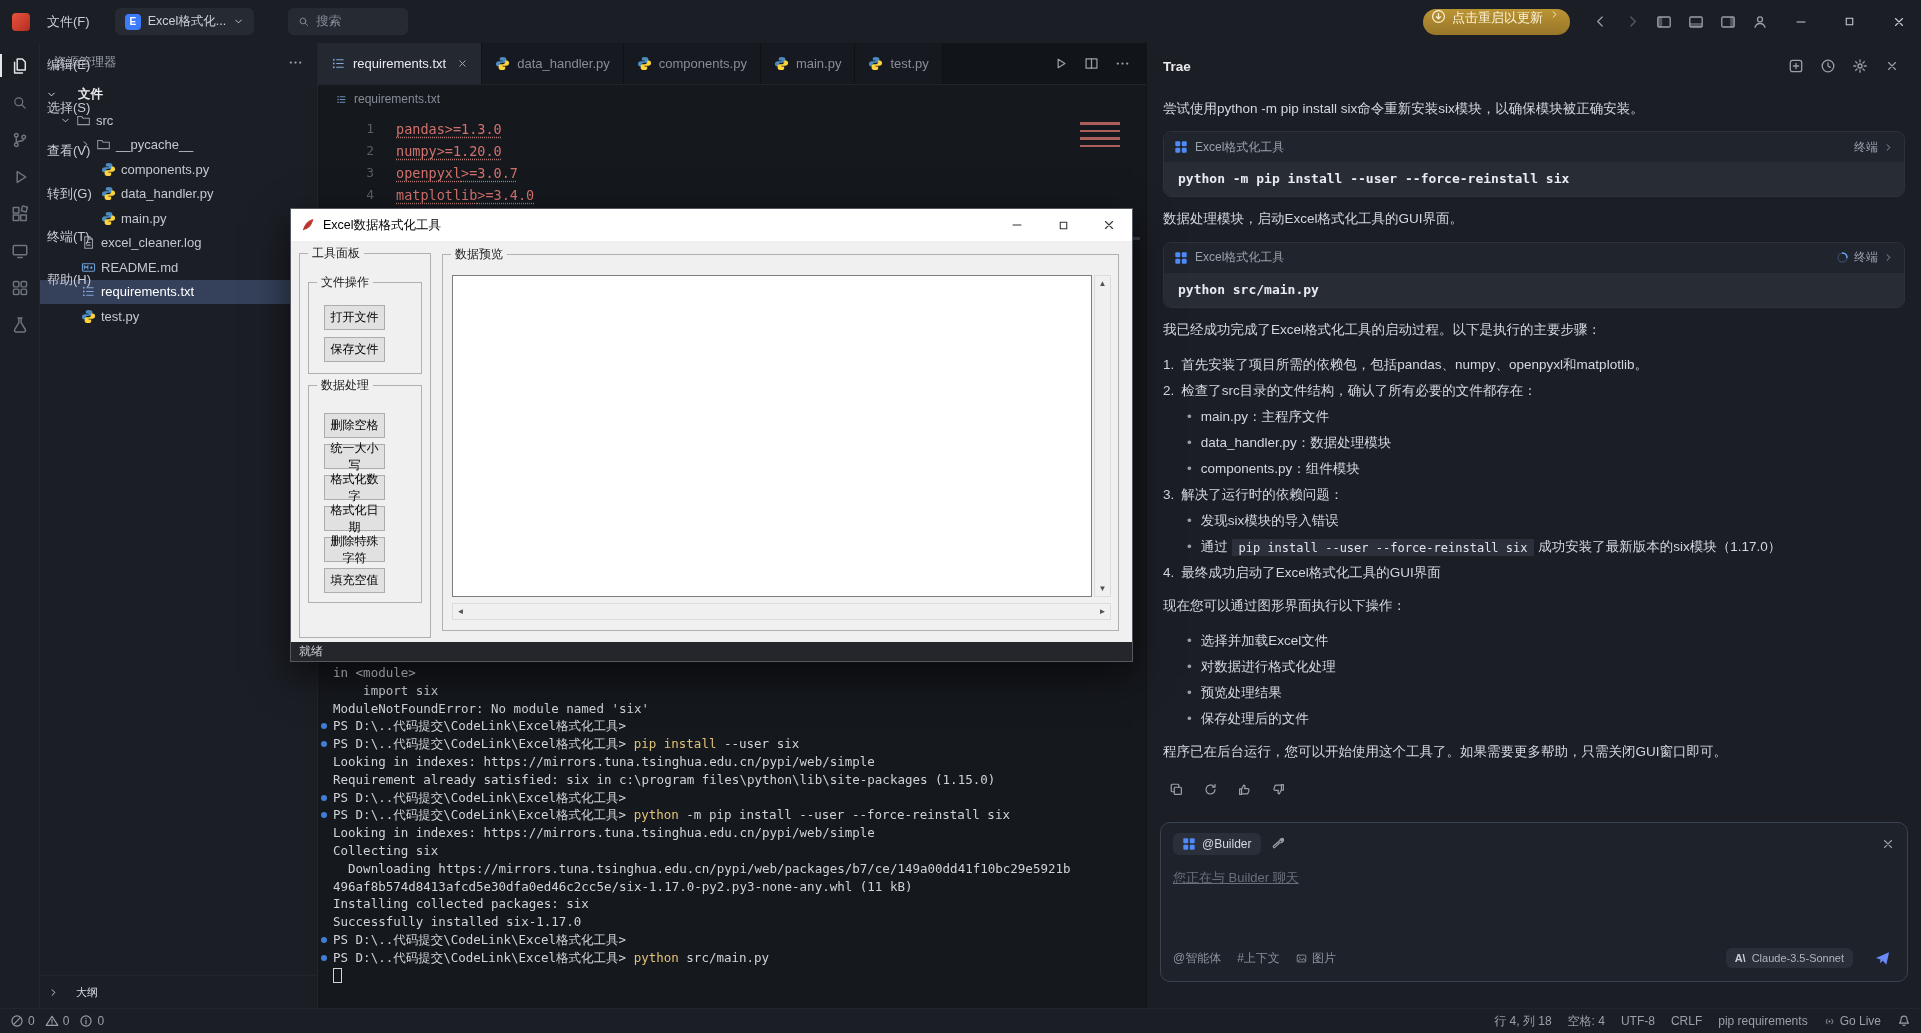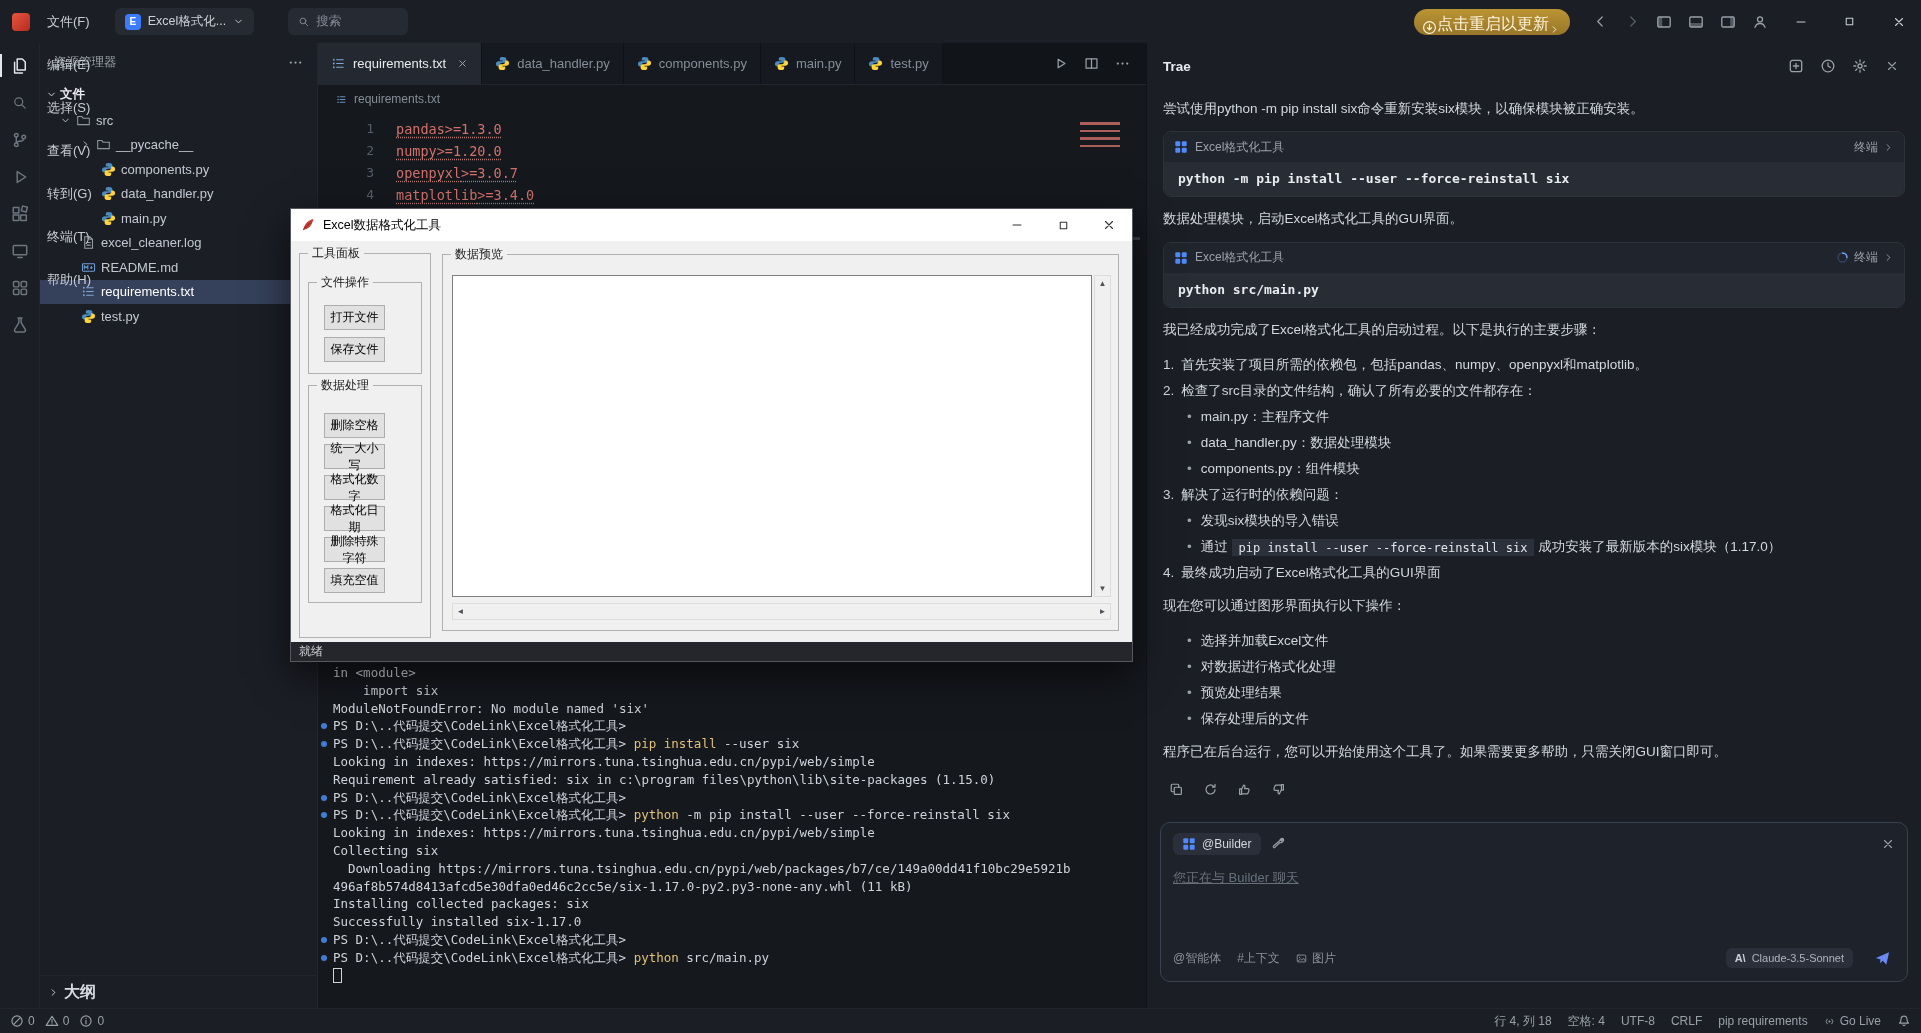--- a/index.html
+++ b/index.html
@@ -11,42 +11,42 @@
 
 
 .titlebar{position:absolute;top:0;left:0;width:100%;height:43px;background:#1b1e25;display:flex;align-items:center;padding-left:12px;z-index:10;}
 .logo{width:18px;height:18px;border-radius:4px;background:linear-gradient(135deg,#e8543f,#b52c20);margin-right:8px;flex:none;}
 .menus{display:flex;height:100%;flex-direction:column;}
 .menu-item{padding:0 9px;font-size:13px;color:#c9cdd4;line-height:43px;white-space:nowrap;}
 .project-chip{display:flex;align-items:center;gap:7px;height:27px;background:#262a32;border-radius:6px;padding:0 10px;margin-left:14px;color:#ced2d9;font-size:12.5px;white-space:nowrap;}
 .echip{width:16px;height:16px;border-radius:4px;background:#3d7bfd;color:#fff;font-size:10px;font-weight:bold;display:flex;align-items:center;justify-content:center;}
 .search-box{display:flex;align-items:center;gap:7px;height:27px;width:120px;background:#262a32;border-radius:6px;padding:0 10px;margin-left:34px;color:#878d97;font-size:12.5px;}
 .tb-right{margin-left:auto;display:flex;align-items:center;height:100%;gap:4px;}
-.update-pill{display:flex;align-items:flex-end;height:26px;border-radius:13px;background:linear-gradient(180deg,#bb9433,#97762a);color:#fdf3d7;font-size:16px;padding:0 10px 0 8px;margin-right:12px;white-space:nowrap;}
+.update-pill{display:flex;align-items:flex-start;gap:6px;height:26px;border-radius:13px;background:linear-gradient(180deg,#bb9433,#97762a);color:#fdf3d7;font-size:13px;padding:0 10px 0 8px;margin-right:12px;white-space:nowrap;}
 .tb-icon{width:28px;height:28px;display:flex;align-items:center;justify-content:center;color:#9aa0a8;}
 .tb-icon.dim{color:#575e67;}
 .win-btn{width:45px;height:43px;display:flex;align-items:center;justify-content:center;color:#c9cdd4;}
 
 
 .main{position:absolute;top:43px;left:0;right:0;bottom:25px;display:flex;}
 .activitybar{width:40px;background:#1b1e25;border-right:1px solid #22252c;display:flex;flex-direction:column;align-items:center;padding-top:4px;flex:none;}
 .ab-item{width:40px;height:37px;display:flex;align-items:center;justify-content:center;color:#6e757f;position:relative;}
 .ab-item.active{color:#e4e7ec;}
 .ab-item.active::before{content:"";position:absolute;left:0;top:7px;bottom:7px;width:2px;background:#e4e7ec;}
 
 
 .sidebar{width:278px;background:#1b1e25;border-right:1px solid #22252c;position:relative;font-size:13px;flex:none;}
 .sb-header{height:38px;display:flex;align-items:center;justify-content:space-between;padding:0 14px;color:#9aa0a8;font-size:12.5px;}
-.sb-section{height:27px;display:flex;align-items:center;gap:3px;padding:0 6px;font-weight:bold;color:#e8eaee;font-size:12.5px;}
+.sb-section{height:27px;display:flex;align-items:center;gap:21px;padding:0 6px;font-weight:bold;color:#e8eaee;font-size:12.5px;}
 .tree-item{height:24.5px;display:flex;align-items:center;gap:5px;color:#c3c8d0;white-space:nowr
 ap;}
 .tree-item.selected{background:#35405a;color:#fff;}
 .chev-sp{width:16px;flex:none;}
 .sb-bottom{position:absolute;left:0;right:0;bottom:0;}
-.sb-brow{height:33px;display:flex;align-items:center;gap:5px;border-top:1px solid #22252c;padding:0 8px;font-weight:bold;font-size:16px;color:#d8dbe1;}
+.sb-brow{height:33px;display:flex;align-items:center;gap:17px;border-top:1px solid #22252c;padding:0 8px;font-weight:normal;font-size:11px;color:#d8dbe1;}
 
 
 .editorcol{flex:1;min-width:0;display:flex;flex-direction:column;background:#15181d;position:relative;}
 .tabbar{height:42px;background:#111419;display:flex;border-bottom:1px solid #22252c;}
 .tab{display:flex;align-items:center;gap:7px;padding:0 13px;font-size:13px;color:#868d97;background:#161920;border-right:1px solid #0f1115;white-space:nowrap;}
 .tab.active{background:#242831;color:#e9ebef;}
 .tab-close{margin-left:4px;color:#aab0b9;}
 .tab-actions{margin-left:auto;display:flex;align-items:center;gap:16px;padding:0 16px;color:#9aa0a8;}
 .breadcrumb{height:28px;display:flex;align-items:center;gap:7px;padding:0 18px;font-size:12px;color:#868d97;}
 .code{flex:1;display:flex;position:relative;overflow:hidden;}

